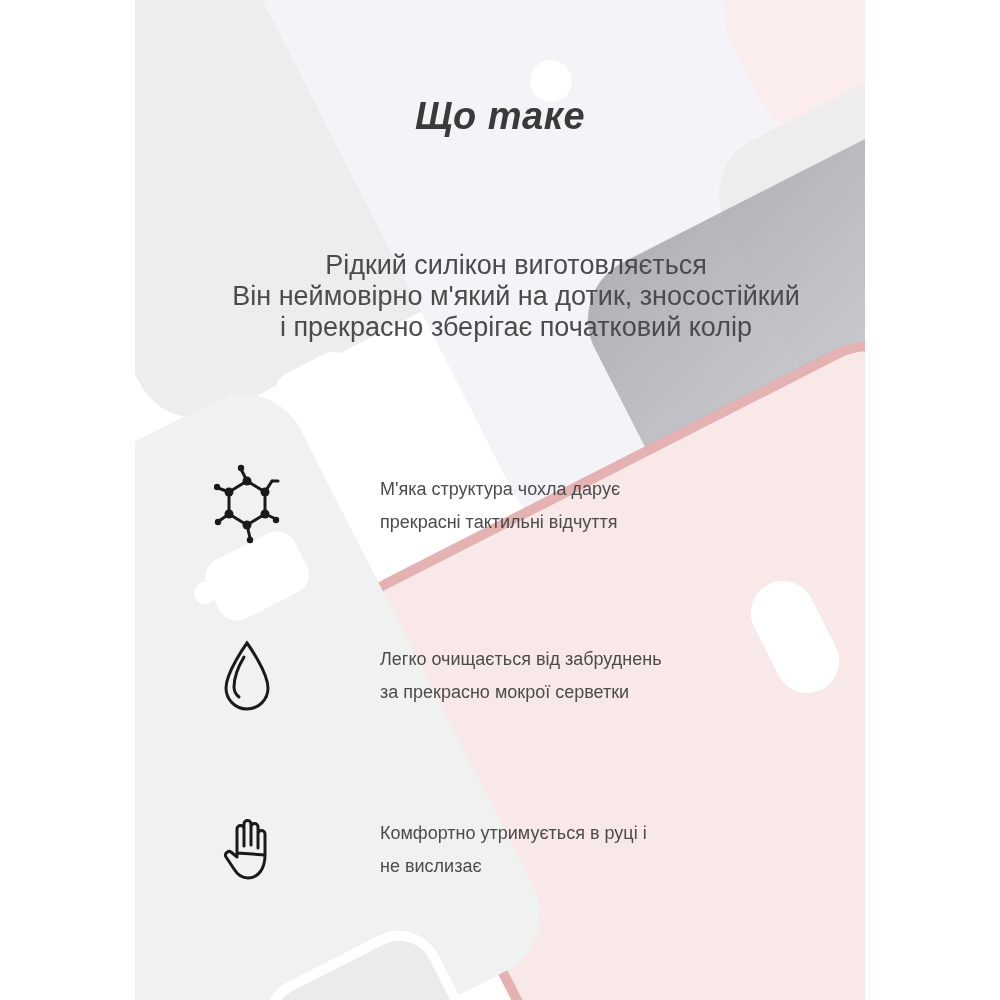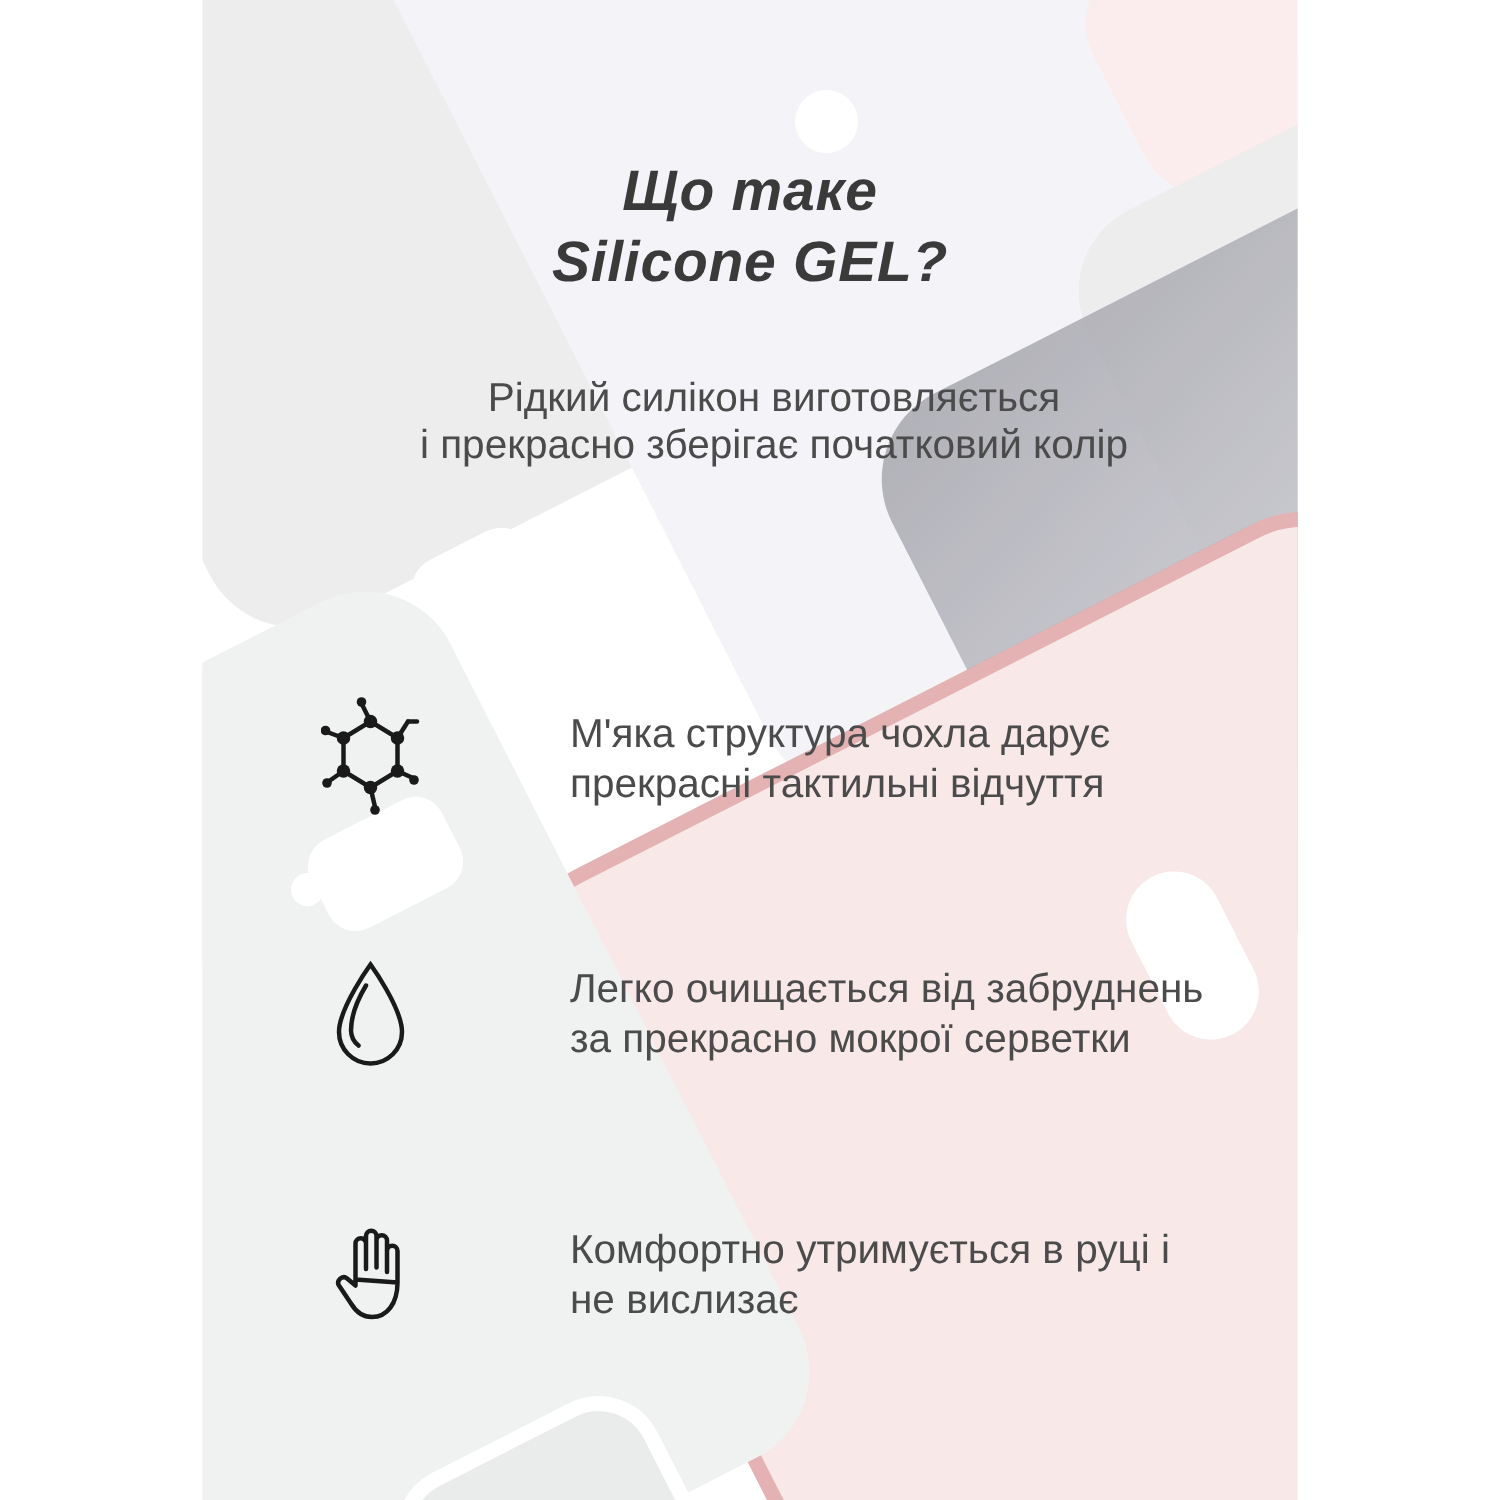--- a/index.html
+++ b/index.html
@@ -23,30 +23,30 @@
           background:#f8e3e3;border:10px solid rgba(190,80,80,.45);box-sizing:border-box;}
   .pill-hole{left:628px;top:578px;width:64px;height:118px;border-radius:34px;background:#fff;}
   .case-e{left:-125px;top:435px;width:430px;height:640px;border-radius:64px;background:#edefef;}
   .case-e-cam{left:73px;top:543px;width:98px;height:66px;border-radius:20px;background:#fff;}
   .case-e-dot{left:59px;top:582px;width:22px;height:22px;border-radius:50%;background:#fff;}
   .case-bottom{left:140px;top:950px;width:190px;height:160px;border-radius:44px;
           background:#e4e8e7;border:10px solid #fff;box-sizing:border-box;}
   .fade{position:absolute;inset:0;background:rgba(255,255,255,.18);transform:none;}
   
   .content{z-index:2;}
-  .title{position:absolute;top:80px;left:0;width:730px;text-align:center;
+  .title{position:absolute;top:68px;left:0;width:730px;text-align:center;
          font-weight:800;font-style:italic;font-size:38px;line-height:47px;color:#3a3a3a;letter-spacing:.5px;}
   .intro{position:absolute;top:250px;left:0;width:730px;text-align:center;
          font-size:27px;line-height:31px;font-weight:500;color:#4b4b4b;padding-left:16px;}
   .feature-row{position:absolute;left:78px;width:640px;display:flex;align-items:center;}
   .row-1{top:462px;}
   .row-2{top:632px;align-items:center;}
   .row-3{top:806px;}
   .icon-box{width:68px;height:88px;display:flex;align-items:center;justify-content:center;flex:0 0 68px;}
-  .feature-text{margin-left:99px;font-size:27px;line-height:33px;font-weight:500;color:#4b4b4b;text-align:left;white-space:nowrap;}
+  .feature-text{margin-left:99px;font-size:18px;line-height:33px;font-weight:500;color:#4b4b4b;text-align:left;white-space:nowrap;}
   .feature-text span{display:block;}
   svg{display:block;}
 </style>
 </head>
 <body>
 
 <div class="canvas">
 
   <div class="band art">
     <div class="case pink-left-edge"></div>
@@ -64,25 +64,25 @@
     <div class="case case-e-cam"></div>
     <div class="case case-e-dot"></div>
     <div class="case case-bottom"></div>
     <div class="fade"></div>
   </div>
 
   <div class="band content">
 
     <h1 class="title">
       <span>Що таке</span><br>
-      <span>Silicone GEL?</span>
     </h1>
 
     <div class="intro">
       <span style="display:block">Рідкий силікон виготовляється</span>
+      <span style="display:block">Він неймовірно м'який на дотик, зносостійкий</span>
       <span style="display:block">і прекрасно зберігає початковий колір</span>
     </div>
 
     <div class="feature-row row-1">
       <div class="icon-box">
         <svg width="66" height="86" viewBox="0 0 66 86" fill="none" stroke="#1a1a1a" stroke-width="3" stroke-linecap="round">
           <polygon points="33,18 51,29 51,51 33,62 15,51 15,29" fill="none" stroke-linejoin="round"></polygon>
           <line x1="33" y1="18" x2="27" y2="6"></line>
           <line x1="51" y1="29" x2="58" y2="18"></line>
             <line x1="58" y1="18" x2="64" y2="18"></line>

